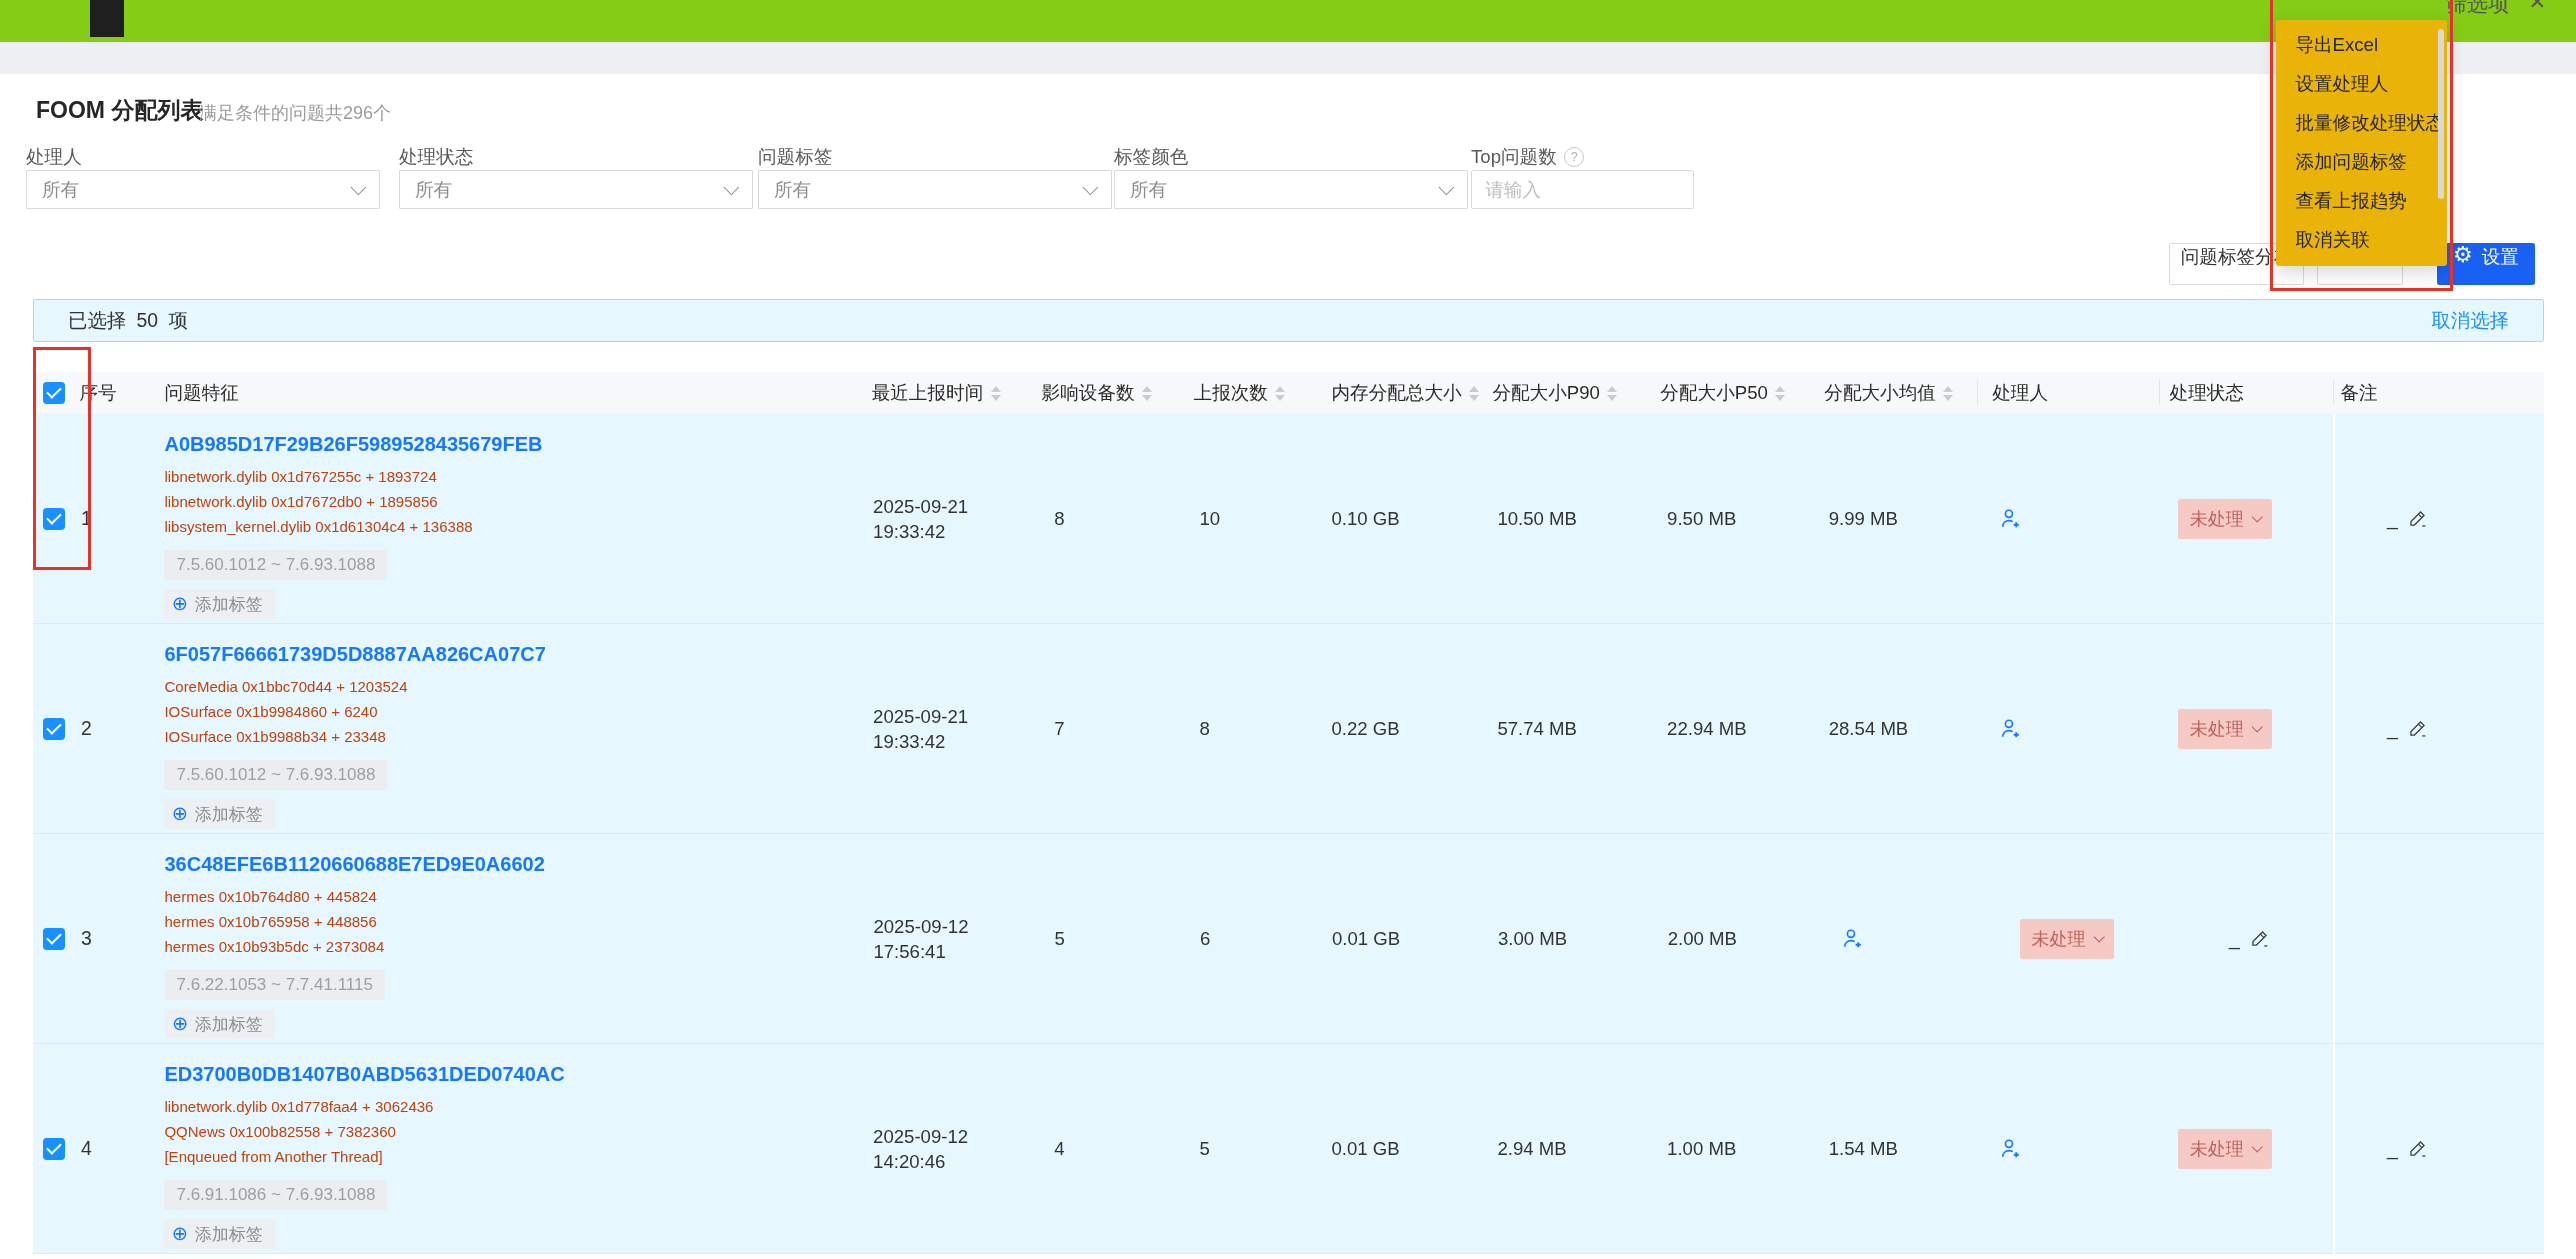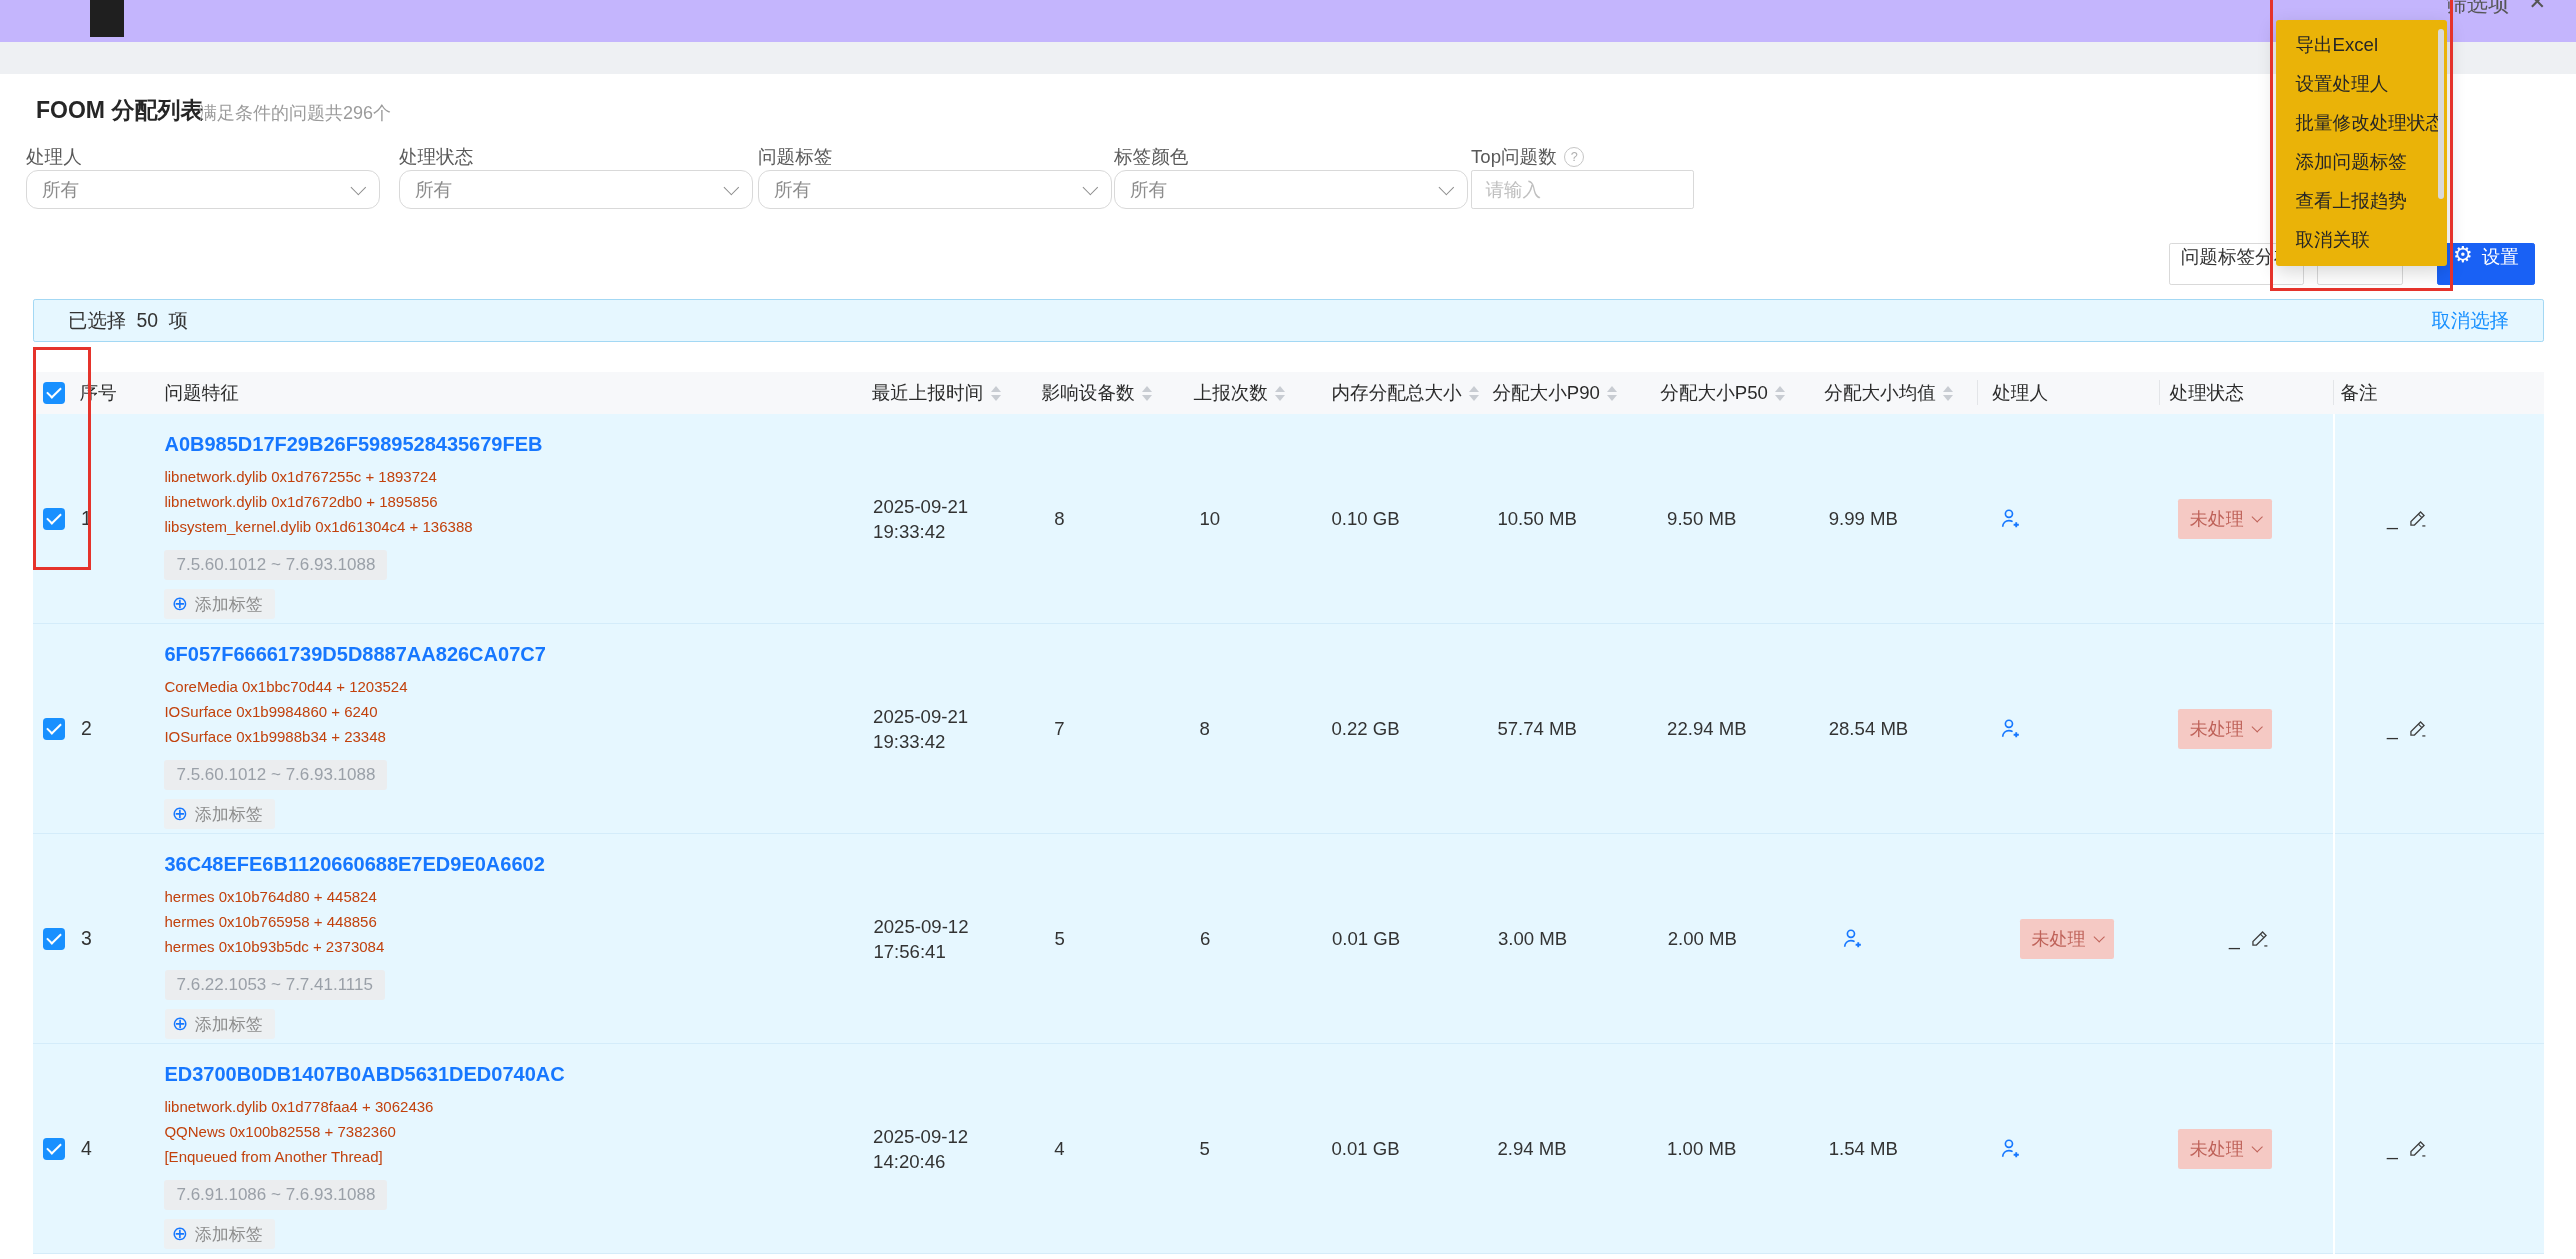--- a/index.html
+++ b/index.html
@@ -3,31 +3,31 @@
 <meta charset="utf-8">
 <style>
   html,body{margin:0;padding:0;}
   body{
     width:2576px;height:1259px;overflow:hidden;position:relative;
     background:#eef0f3;
     font-family:"Liberation Sans","DejaVu Sans",sans-serif;
     color:#333;
   }
   
-  .topbar{position:absolute;left:0;top:0;width:2576px;height:42px;background:#c4b5fd;}
+  .topbar{position:absolute;left:0;top:0;width:2576px;height:42px;background:#84cc16;}
   .dark-mark{position:absolute;left:90px;top:0;width:34px;height:37px;background:#1f1f1f;}
   .topright{position:absolute;left:2446px;top:-10.4px;display:flex;align-items:flex-start;gap:19.4px;
     font-size:21px;color:#555;}
   
   .card{position:absolute;left:0;top:74px;width:2576px;height:1185px;background:#fff;}
   .page-title{position:absolute;left:36px;top:95px;font-size:23px;font-weight:bold;color:#262626;}
   .page-subtitle{position:absolute;left:199px;top:101px;font-size:18px;color:#9b9b9b;}
   
   .flabel{position:absolute;top:144px;font-size:18.6px;color:#595959;display:flex;align-items:center;gap:7.4px;}
-  .fbox{position:absolute;top:170px;height:39px;background:#fff;border:0.7px solid #d9d9d9;border-radius:12px;
+  .fbox{position:absolute;top:170px;height:39px;background:#fff;border:0.7px solid #d9d9d9;border-radius:1px;
     display:flex;align-items:center;justify-content:space-between;padding:0 15px;box-sizing:border-box;}
   .fbox .val{font-size:18.6px;color:#8c8c8c;}
   .chev{width:9.7px;height:9.7px;border-right:1.5px solid #8c8c8c;border-bottom:1.5px solid #8c8c8c;
     transform:rotate(45deg);margin-top:-4.5px;}
   .finput{position:absolute;top:170px;height:39px;width:223px;border:0.7px solid #d9d9d9;border-radius:2.2px;
     box-sizing:border-box;font-size:18.6px;padding:0 13.4px;color:#333;outline:none;
     font-family:"Liberation Sans","DejaVu Sans",sans-serif;}
   .finput::placeholder{color:#bfbfbf;}
   .help-icon{width:20px;height:20px;border:1.5px solid #c6c6c6;border-radius:50%;color:#b0b0b0;
     font-size:12.7px;display:inline-flex;align-items:center;justify-content:center;box-sizing:border-box;}

